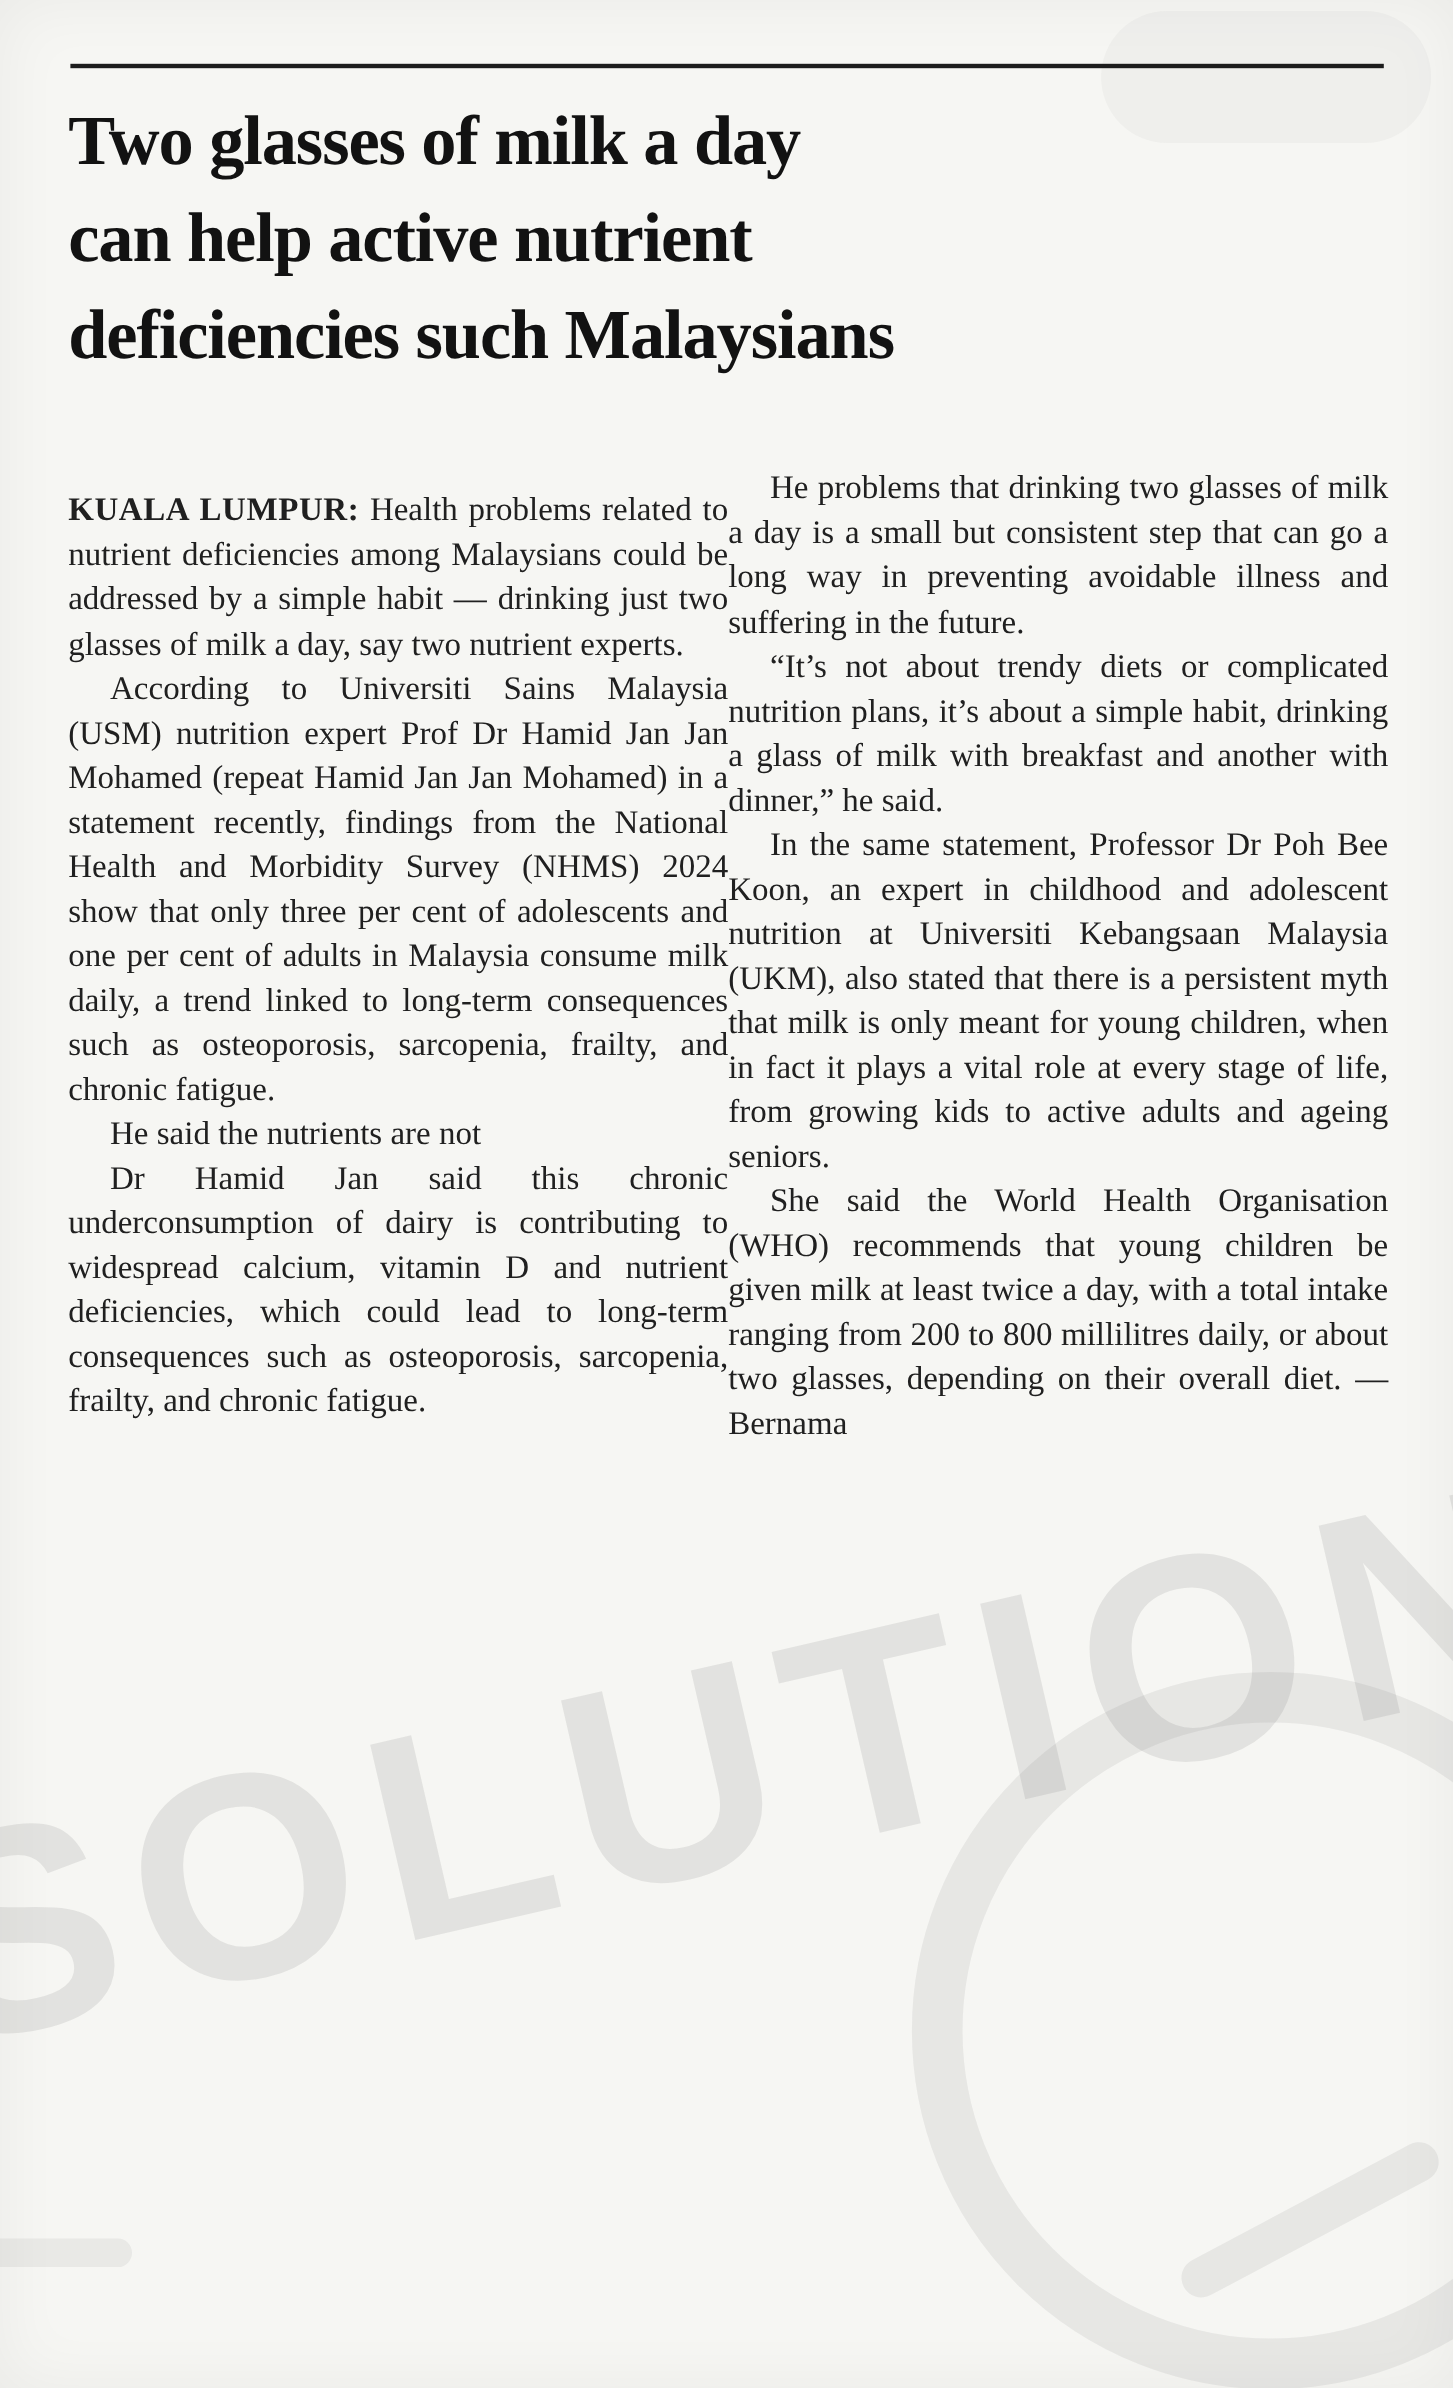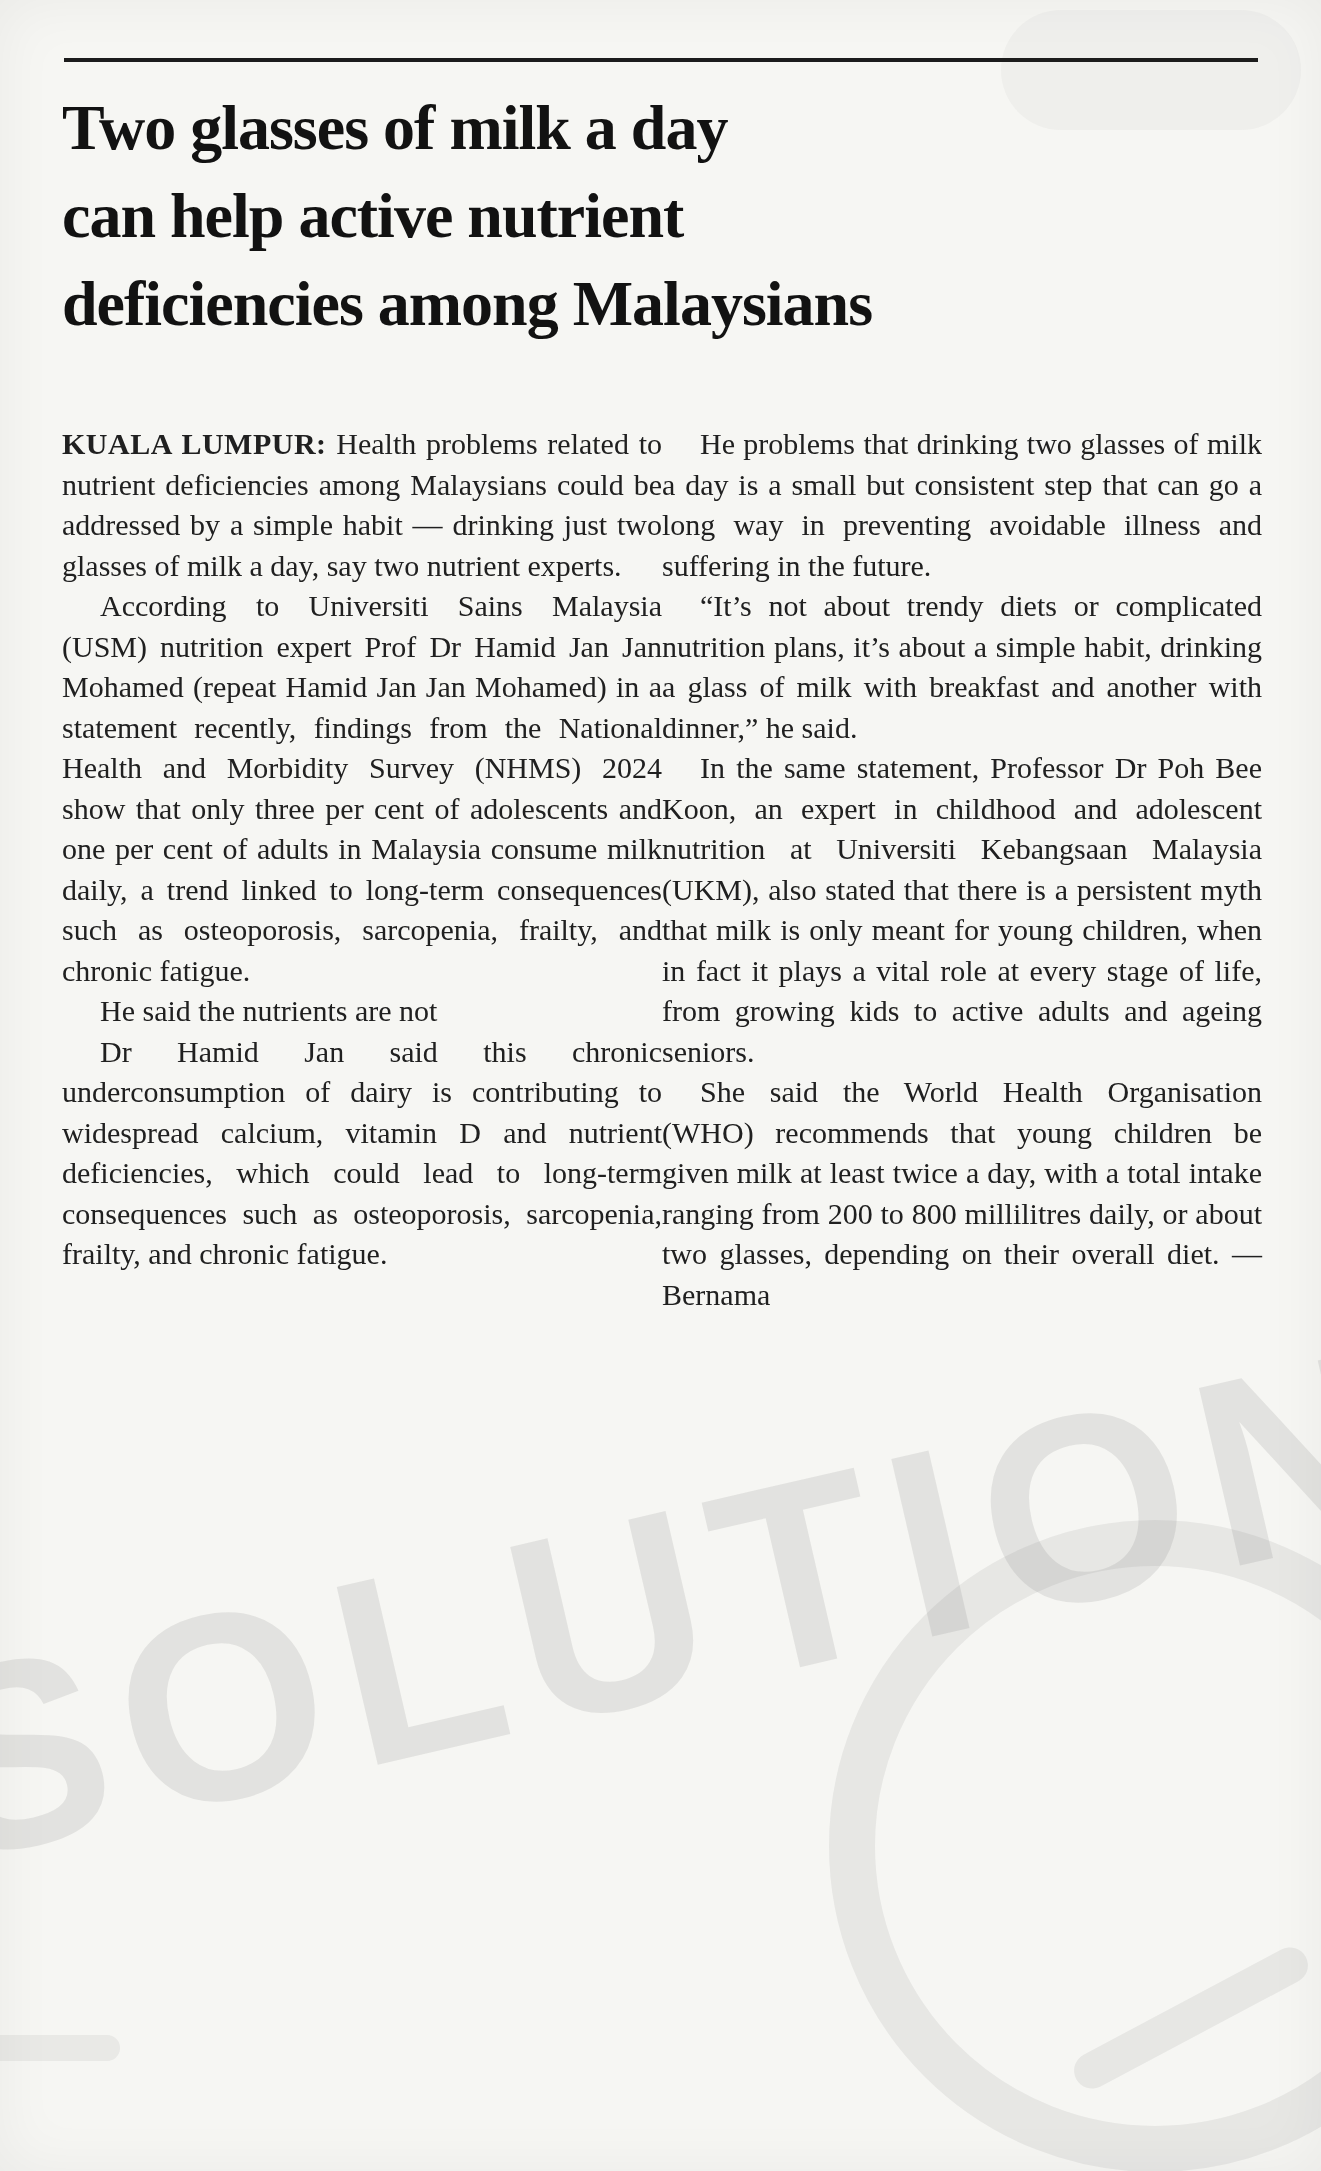--- a/index.html
+++ b/index.html
@@ -40,20 +40,21 @@
   }
   .headline .hl-line { display: block; font-family: Liberation Serif, serif; }
 
   .columns {
     position: absolute;
     left: 62px;
     top: 424px;
     width: 1200px;
     display: flex;
     z-index: 2;
+    align-items: center;
   }
   .col {
     flex: 1 1 0;
     min-width: 0;
   }
   .para {
     margin: 0;
     font-size: 30px;
     line-height: 40.5px;
     text-align: justify;
@@ -126,21 +127,21 @@
 </head>
 <body>
 
 <div class="page">
   <div class="smudge-c"></div>
   <div class="top-rule"></div>
 
   <h1 class="headline">
     <span class="hl-line">Two glasses of milk a day</span>
     <span class="hl-line">can help active nutrient</span>
-    <span class="hl-line">deficiencies among Malaysians</span>
+    <span class="hl-line">deficiencies such Malaysians</span>
   </h1>
 
   <div class="watermark">SOLUTIONS</div>
   <div class="watermark-ring"></div>
   <div class="smudge-a"></div>
   <div class="smudge-b"></div>
 
   <div class="columns">
     <div class="col" id="col-left">
         <p class="para"><strong>KUALA LUMPUR:</strong> Health problems related to nutrient deficiencies among Malaysians could be addressed by a simple habit — drinking just two glasses of milk a day, say two nutrient experts.</p>

